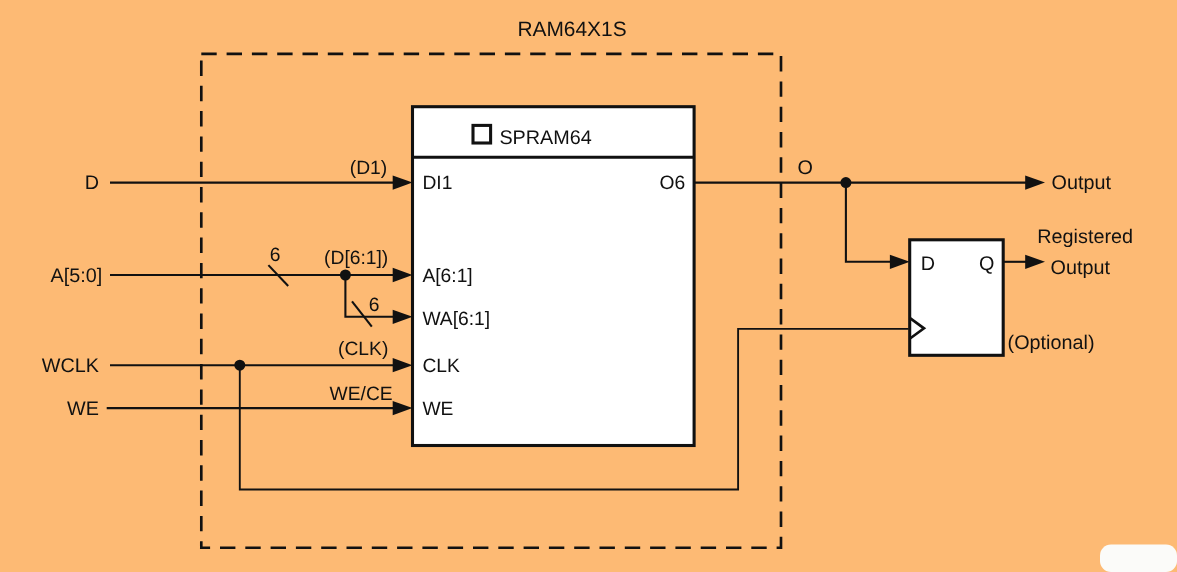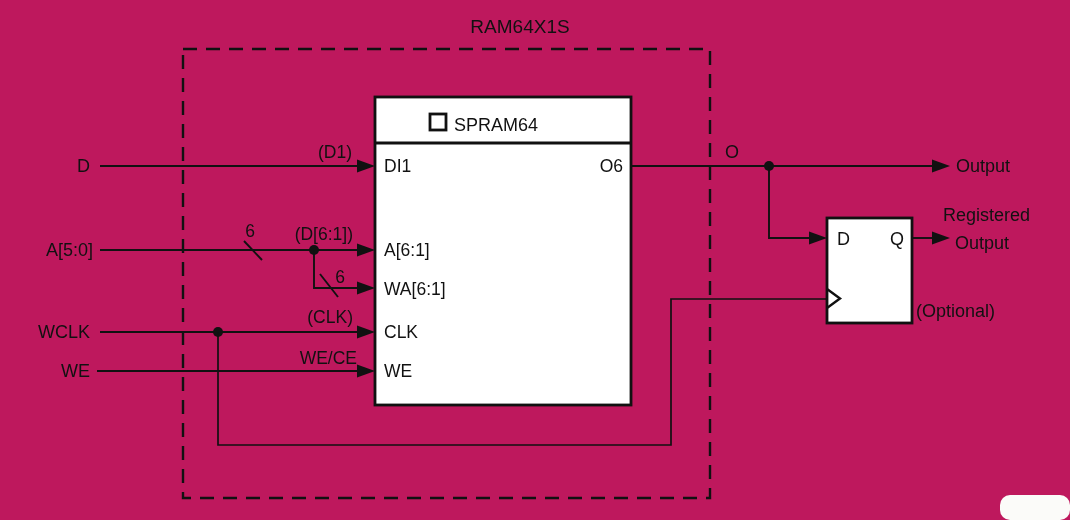--- a/index.html
+++ b/index.html
@@ -4,21 +4,21 @@
 <style>
   html, body {
     margin: 0;
     padding: 0;
     background: #ffffff;
   }
   .stage {
     position: relative;
     width: 1070px;
     height: 520px;
-    background: #be185d;
+    background: #fdba74;
     overflow: hidden;
   }
   svg {
     display: block;
   }
   text {
     font-family: "Liberation Sans", "DejaVu Sans", sans-serif;
     fill: #111111;
   }
   .t-title  { font-size: 19px; }

